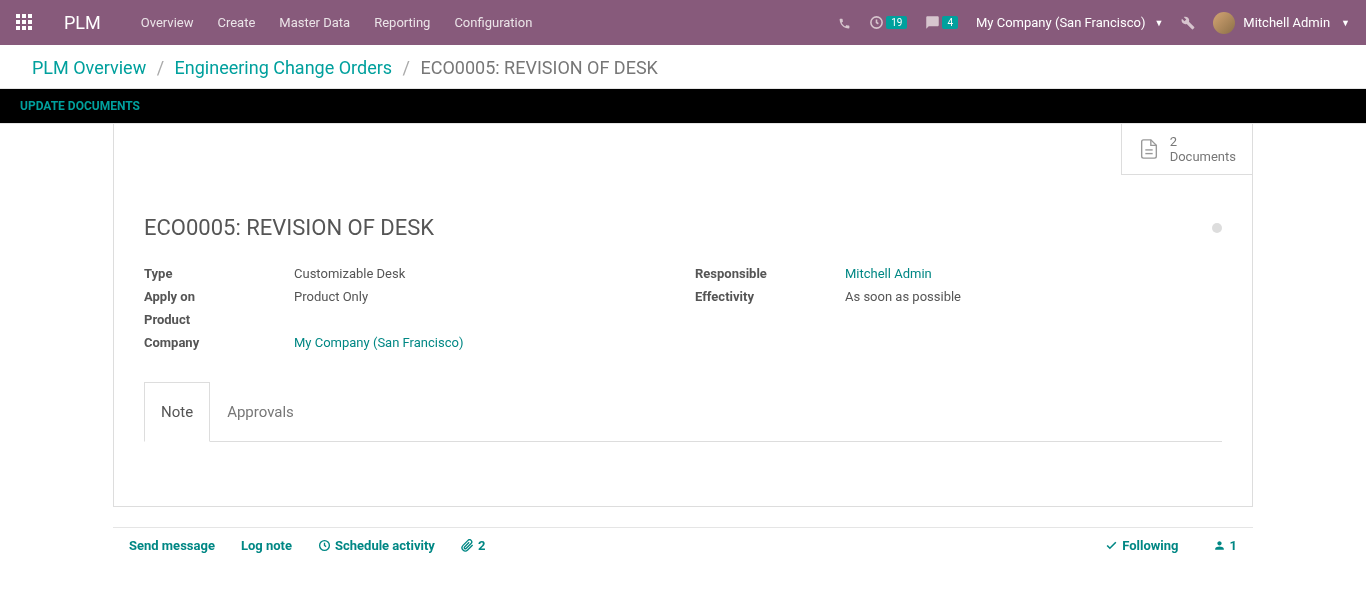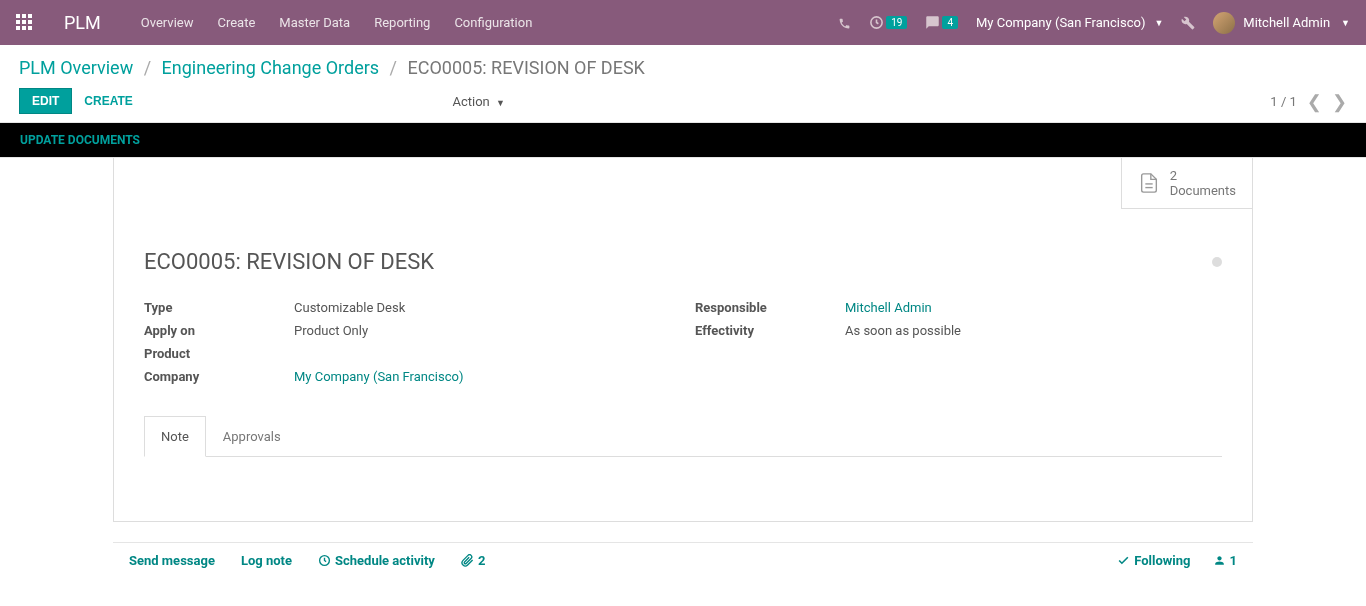--- a/index.html
+++ b/index.html
@@ -11,21 +11,21 @@
 .topnav { display: flex; gap: 24px; }
 .topnav a { color: #ebe4e8; text-decoration: none; font-size: 13px; cursor:pointer; }
 .topbar-right { margin-left: auto; display: flex; align-items: center; gap: 18px; }
 .badge-wrap { position: relative; display:flex; align-items:center; }
 .badge-pill { background: #00a09d; color:#fff; border-radius: 2px; font-size:10px; padding:1px 5px; margin-left:2px; }
 .company-sw { color:#fff; font-size:13px; cursor:pointer; display:flex; align-items:center; gap:6px; }
 .avatar { width:22px; height:22px; border-radius:50%; background: linear-gradient(135deg,#d4a574,#8b6f47); }
 .user-menu { color:#fff; display:flex; align-items:center; gap:8px; cursor:pointer; }
 .wrench-icon,.phone-icon,.clock-icon,.chat-icon { color:#d7c5ce; cursor:pointer; }
 
-.control-panel { border-bottom: 1px solid #e5e5e5; padding: 12px 19px 0; }
+.control-panel { border-bottom: 1px solid #e5e5e5; padding: 12px 32px 0; }
 .breadcrumb { font-size: 18px; margin-bottom: 10px; }
 .breadcrumb a { color: #00a09d; text-decoration:none; cursor:pointer; }
 .breadcrumb .sep { color: #aaa; margin: 0 6px; }
 .breadcrumb .current { color: #777; }
 .cp-row { display:flex; align-items:center; padding-bottom: 8px; }
 .btn-edit { background:#00a09d; color:#fff; border:1.5px solid #008784; padding:5px 12px; font-weight:bold; font-size:12px; cursor:pointer; text-transform:uppercase; }
 .btn-create { color:#00a09d; background:none; border:none; padding:5px 12px; font-weight:bold; font-size:12px; cursor:pointer; text-transform:uppercase; }
 .action-dd { margin-left: auto; margin-right: auto; color:#555; cursor:pointer; font-size:13px; position:relative; left:-50px; }
 .pager { margin-left:auto; display:flex; align-items:center; gap:10px; color:#777; }
 .pager-arrow { cursor:pointer; color:#aaa; font-size:18px; }
@@ -49,21 +49,21 @@
 .form-cols { display:flex; gap:24px; }
 .form-col { flex:1; }
 .field-row { display:flex; padding:4px 0; }
 .field-label { width:150px; font-weight:bold; color:#555; font-size:13px; }
 .field-label.muted { color:#bbb; }
 .field-value { flex:1; font-size:13px; color:#555; }
 .field-value a { color:#008784; text-decoration:none; cursor:pointer; }
 
 .tabs-wrap { margin-top:20px; }
 .tabs { display:flex; border-bottom:1px solid #ddd; margin: 0 30px; }
-.tab { padding:12px 16px; border:1px solid transparent; border-bottom:none; cursor:pointer; color:#777; font-size:13px; margin-bottom:-1px; }
+.tab { padding:20px 16px; border:1px solid transparent; border-bottom:none; cursor:pointer; color:#777; font-size:15px; margin-bottom:-1px; }
 .tab.active { border-color:#ddd; background:#fff; border-bottom:1px solid #fff; color:#555; }
 .tab-content { padding: 24px 30px 40px; min-height:60px; }
 
 .chatter { max-width: 1140px; margin: 20px auto 0; padding: 10px 16px; display:flex; align-items:center; border-top:1px solid #e5e5e5; }
 .chatter-btn { color:#008784; font-weight:bold; font-size:13px; margin-right:26px; cursor:pointer; display:flex; align-items:center; gap:4px; }
 .chatter-right { margin-left:auto; display:flex; gap:22px; align-items:center; }
 .caret-down { font-size:9px; margin-left:3px; }
 svg { display:inline-block; vertical-align:middle; }
 </style>
 </head>
@@ -125,33 +125,20 @@
   </div>
 </div>
 
 <div class="control-panel">
   <div class="breadcrumb">
     <a>PLM Overview</a>
     <span class="sep">/</span>
     <a>Engineering Change Orders</a>
     <span class="sep">/</span>
     <span class="current">ECO0005: REVISION OF DESK</span>
-  </div>
-  <div class="cp-row">
-    <button class="btn-edit">Edit</button>
-    <button class="btn-create">Create</button>
-    <div class="action-dd">
-      <span>Action</span>
-      <span class="caret-down">▼</span>
-    </div>
-    <div class="pager">
-      <span>1 / 1</span>
-      <span class="pager-arrow">❮</span>
-      <span class="pager-arrow">❯</span>
-    </div>
   </div>
 </div>
 
 <div class="status-bar">
   <div class="update-docs">Update Documents</div>
 </div>
 
 <div class="form-sheet">
   <div class="sheet-pad">
     <div class="stat-btn">
@@ -220,21 +207,21 @@
       </svg>
     <span>Schedule activity</span>
   </span>
   <span class="chatter-btn">
     <svg width="13" height="13" viewBox="0 0 24 24" fill="none" stroke="currentColor" stroke-width="2.5">
         <path d="M21.44 11.05l-9.19 9.19a6 6 0 0 1-8.49-8.49l9.19-9.19a4 4 0 0 1 5.66 5.66l-9.2 9.19a2 2 0 0 1-2.83-2.83l8.49-8.48"></path>
       </svg>
     <span>2</span>
   </span>
   <div class="chatter-right">
-    <span class="chatter-btn" style="margin-right:0">
+    <span class="chatter-btn" style="margin-right:12px">
       <svg width="13" height="13" viewBox="0 0 24 24" fill="none" stroke="currentColor" stroke-width="3">
           <polyline points="20 6 9 17 4 12"></polyline>
         </svg>
       <span>Following</span>
     </span>
     <span class="chatter-btn" style="margin-right:0">
       <svg width="13" height="13" viewBox="0 0 24 24" fill="currentColor">
           <path d="M12 12c2.21 0 4-1.79 4-4s-1.79-4-4-4-4 1.79-4 4 1.79 4 4 4zm0 2c-2.67 0-8 1.34-8 4v2h16v-2c0-2.66-5.33-4-8-4z"></path>
         </svg>
       <span>1</span>

